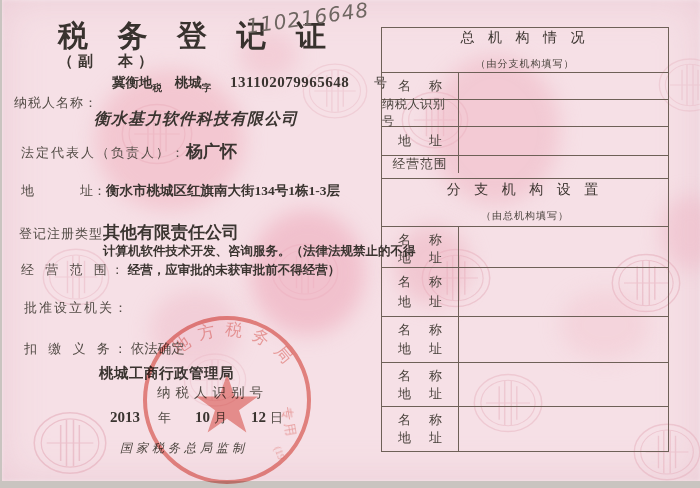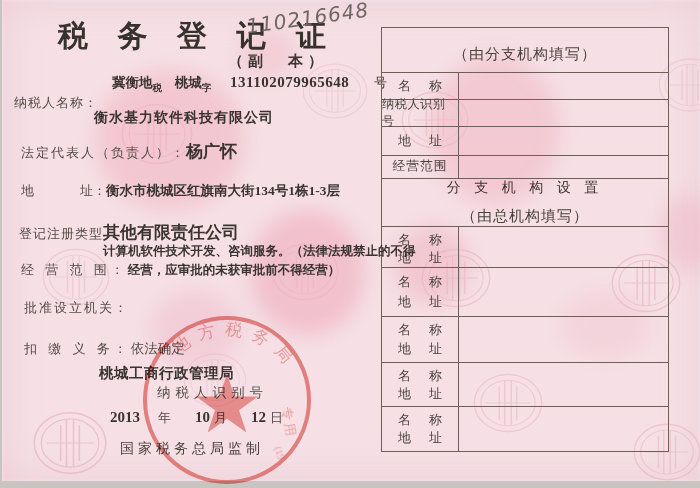--- a/index.html
+++ b/index.html
@@ -16,37 +16,37 @@
   
   .blot{position:absolute;border-radius:50%;filter:blur(10px);pointer-events:none;}
   
   .wm{position:absolute;opacity:.5;pointer-events:none;}
   .wm svg{display:block;}
   
   .abs{position:absolute;white-space:nowrap;}
   .title{font-weight:bold;color:#38322e;font-size:30px;letter-spacing:11px;text-align:center;width:270px;}
   .hand{font-family:"DejaVu Sans",sans-serif;font-style:italic;color:#6f6762;font-size:20px;
         transform:rotate(-8deg);letter-spacing:1px;}
-  .sub-title{font-weight:bold;color:#3c3631;font-size:15px;letter-spacing:5px;text-align:right;width:270px;}
+  .sub-title{font-weight:bold;color:#3c3631;font-size:15px;letter-spacing:5px;text-align:left;width:270px;}
   .lbl{color:#534c46;font-size:13px;}
   .val{font-weight:bold;color:#3a3430;font-size:17px;}
   .regline{font-size:13.5px;color:#3a3430;font-weight:bold;}
   .regline .small{font-size:9.5px;vertical-align:-4px;}
   .regline .num{font-size:15px;letter-spacing:.5px;}
   .date-row span{display:inline-block;}
   
   .tbl{
     position:absolute;left:381px;top:27px;width:288px;height:425px;
     border:1.2px solid #6e6057;display:flex;flex-direction:column;box-sizing:border-box;
   }
   .trow{display:flex;border-bottom:1px solid #6e6057;box-sizing:border-box;}
   .trow:last-child{border-bottom:none;}
   .thead{flex-direction:column;align-items:center;justify-content:center;}
   .thead .t1{font-size:14px;letter-spacing:5px;color:#3c3530;}
-  .thead .t2{font-size:15px;letter-spacing:1px;color:#4a433d;margin-top:10px;}
+  .thead .t2{font-size:10px;letter-spacing:1px;color:#4a433d;margin-top:10px;}
   .lcell{width:77px;border-right:1px solid #6e6057;box-sizing:border-box;
          display:flex;align-items:center;color:#4a433d;font-size:13px;}
   .lcell.split{justify-content:space-between;padding:0 16px;}
   .lcell.center{justify-content:center;font-size:12.2px;letter-spacing:.5px;}
   .vcell{flex:1;}
   .lstack{width:77px;border-right:1px solid #6e6057;box-sizing:border-box;
           display:flex;flex-direction:column;justify-content:space-around;
           color:#4a433d;font-size:13px;padding:4px 0;}
   .lstack .pair{display:flex;justify-content:space-between;padding:0 16px;}
   
@@ -146,21 +146,21 @@
   <span>冀衡地</span><span class="small">税</span>
   <span style="display:inline-block;width:6px;"></span>
   <span>桃城</span><span class="small">字</span>
   <span style="display:inline-block;width:12px;"></span>
   <span class="num">131102079965648</span>
   <span style="display:inline-block;width:18px;"></span>
   <span style="font-weight:normal;font-size:13px;">号</span>
 </div>
 
 <div class="abs lbl" style="left:14px;top:94px;letter-spacing:1px;">纳税人名称：</div>
-<div class="abs val" style="left:94px;top:109px;font-size:14px;letter-spacing:1px;">衡水基力软件科技有限公司</div>
+<div class="abs val" style="left:94px;top:109px;font-size:16px;letter-spacing:1px;font-style:italic;">衡水基力软件科技有限公司</div>
 
 <div class="abs" style="left:21px;top:140px;">
   <span class="lbl" style="letter-spacing:2px;">法定代表人（负责人）：</span><span class="val">杨广怀</span>
 </div>
 
 <div class="abs" style="left:21px;top:181px;">
   <span class="lbl">地</span><span style="display:inline-block;width:46px;"></span><span class="lbl">址：</span><span class="val" style="font-size:13.5px;">衡水市桃城区红旗南大街134号1栋1-3层</span>
 </div>
 
 <div class="abs" style="left:19px;top:221px;text-align:center;">
@@ -183,45 +183,46 @@
 
 <div class="abs date-row" style="left:110px;top:408px;">
   <span class="val" style="font-size:15px;">2013</span>
   <span class="lbl" style="margin-left:14px;">年</span>
   <span class="val" style="font-size:15px;margin-left:20px;">10</span>
   <span class="lbl">月</span>
   <span class="val" style="font-size:15px;margin-left:20px;">12</span>
   <span class="lbl">日</span>
 </div>
 
-<div class="abs lbl" style="left:120px;top:440px;font-size:14px;letter-spacing:4px;color:#48423c;">国家税务总局监制</div>
+<div class="abs lbl" style="left:120px;top:440px;font-size:12px;letter-spacing:4px;color:#48423c;font-style:italic;">国家税务总局监制</div>
 
 <div class="tbl">
   <div class="trow thead" style="height:45px;">
+    <div class="t1">总 机 构 情 况</div>
     <div class="t2">（由分支机构填写）</div>
   </div>
   <div class="trow" style="height:27px;">
     <div class="lcell split">
         <span>名</span>
         <span>称</span>
       </div>
     <div class="vcell"></div>
   </div>
   <div class="trow" style="height:27px;align-items:center;">
     <div class="lcell center">纳税人识别号</div>
     <div class="vcell"></div>
   </div>
   <div class="trow" style="height:29px;">
     <div class="lcell split">
         <span>地</span>
         <span>址</span>
       </div>
     <div class="vcell"></div>
   </div>
-  <div class="trow" style="height:23px;">
+  <div class="trow" style="height:23px;flex-direction:column;">
     <div class="lcell center" style="font-size:12.8px;letter-spacing:1px;">经营范围</div>
     <div class="vcell"></div>
   </div>
   <div class="trow thead" style="height:49px;">
     <div class="t1">分 支 机 构 设 置</div>
     <div class="t2">（由总机构填写）</div>
   </div>
 
   <div class="trow" style="height:41px;">
     <div class="lstack">

